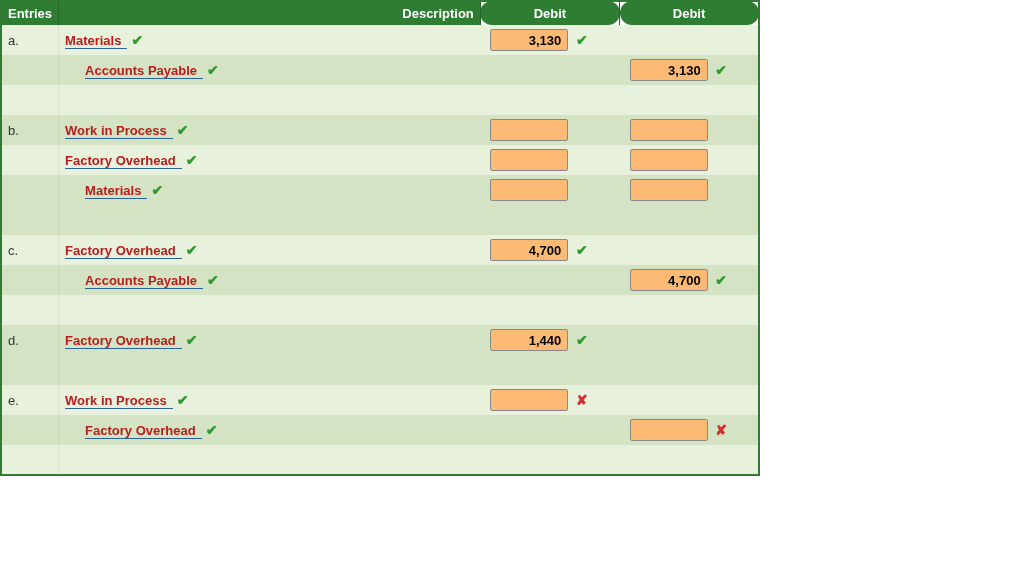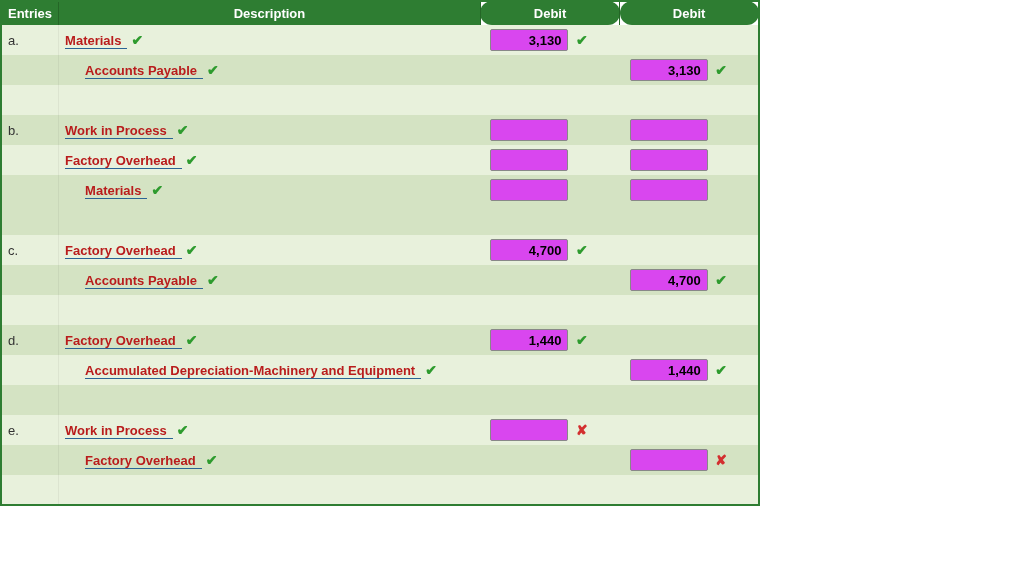--- a/index.html
+++ b/index.html
@@ -2,21 +2,21 @@
 <html><head>
 <meta charset="utf-8">
 <style>
   * { box-sizing: border-box; margin: 0; padding: 0; }
   body { font-family: Verdana, Arial, sans-serif; font-size: 13px; background: #fff; }
   .journal-table { width: 760px; border-collapse: collapse; border: 2px solid #2e7d32; }
   .journal-table th {
     background: #2e7d32;
     color: #fff;
     font-weight: bold;
-    text-align: center;
+    text-align: right;
     padding: 4px 6px;
     font-size: 13px;
     border-right: 1px solid #246626;
   }
   .journal-table th.center { text-align: center; border-radius: 12px; }
   .journal-table td {
     padding: 4px 6px;
     height: 30px;
     vertical-align: middle;
   }
@@ -57,21 +57,21 @@
   .amount-input {
     width: 78px;
     height: 22px;
     border: 1px solid #888;
     border-radius: 2px;
     text-align: right;
     padding: 2px 6px;
     font-family: inherit;
     font-weight: bold;
     font-size: 13px;
-    background: #d946ef;
+    background: #fdba74;
   }
   .amount-cell { white-space: nowrap; }
 </style>
 </head>
 <body>
 
 <table class="journal-table">
   <thead>
     <tr>
       <th>Entries</th>
@@ -140,26 +140,20 @@
         <td class="desc-col"></td>
         <td class="amt-col"></td>
         <td class="amt-col"></td>
       </tr>
       <tr class="dark">
         <td class="entry-col">d.</td>
         <td class="desc-col"><span><a href="#" class="account-link">Factory Overhead</a><span class="check-icon">✔</span></span></td>
         <td class="amt-col amount-cell"><input type="text" class="amount-input" value="1,440" style=""> <span class="check-icon">✔</span></td>
         <td class="amt-col"></td>
       </tr>
-      <tr class="light">
-        <td class="entry-col"></td>
-        <td class="desc-col"><span class="indent"><a href="#" class="account-link">Accumulated Depreciation-Machinery and Equipment</a><span class="check-icon">✔</span></span></td>
-        <td class="amt-col"></td>
-        <td class="amt-col amount-cell"><input type="text" class="amount-input" value="1,440" style=""> <span class="check-icon">✔</span></td>
-      </tr>
       <tr class="dark">
         <td class="entry-col"></td>
         <td class="desc-col"></td>
         <td class="amt-col"></td>
         <td class="amt-col"></td>
       </tr>
       <tr class="light">
         <td class="entry-col">e.</td>
         <td class="desc-col"><span><a href="#" class="account-link">Work in Process</a><span class="check-icon">✔</span></span></td>
         <td class="amt-col amount-cell"><input type="text" class="amount-input" value="" style=""> <span class="cross-icon">✘</span></td>

